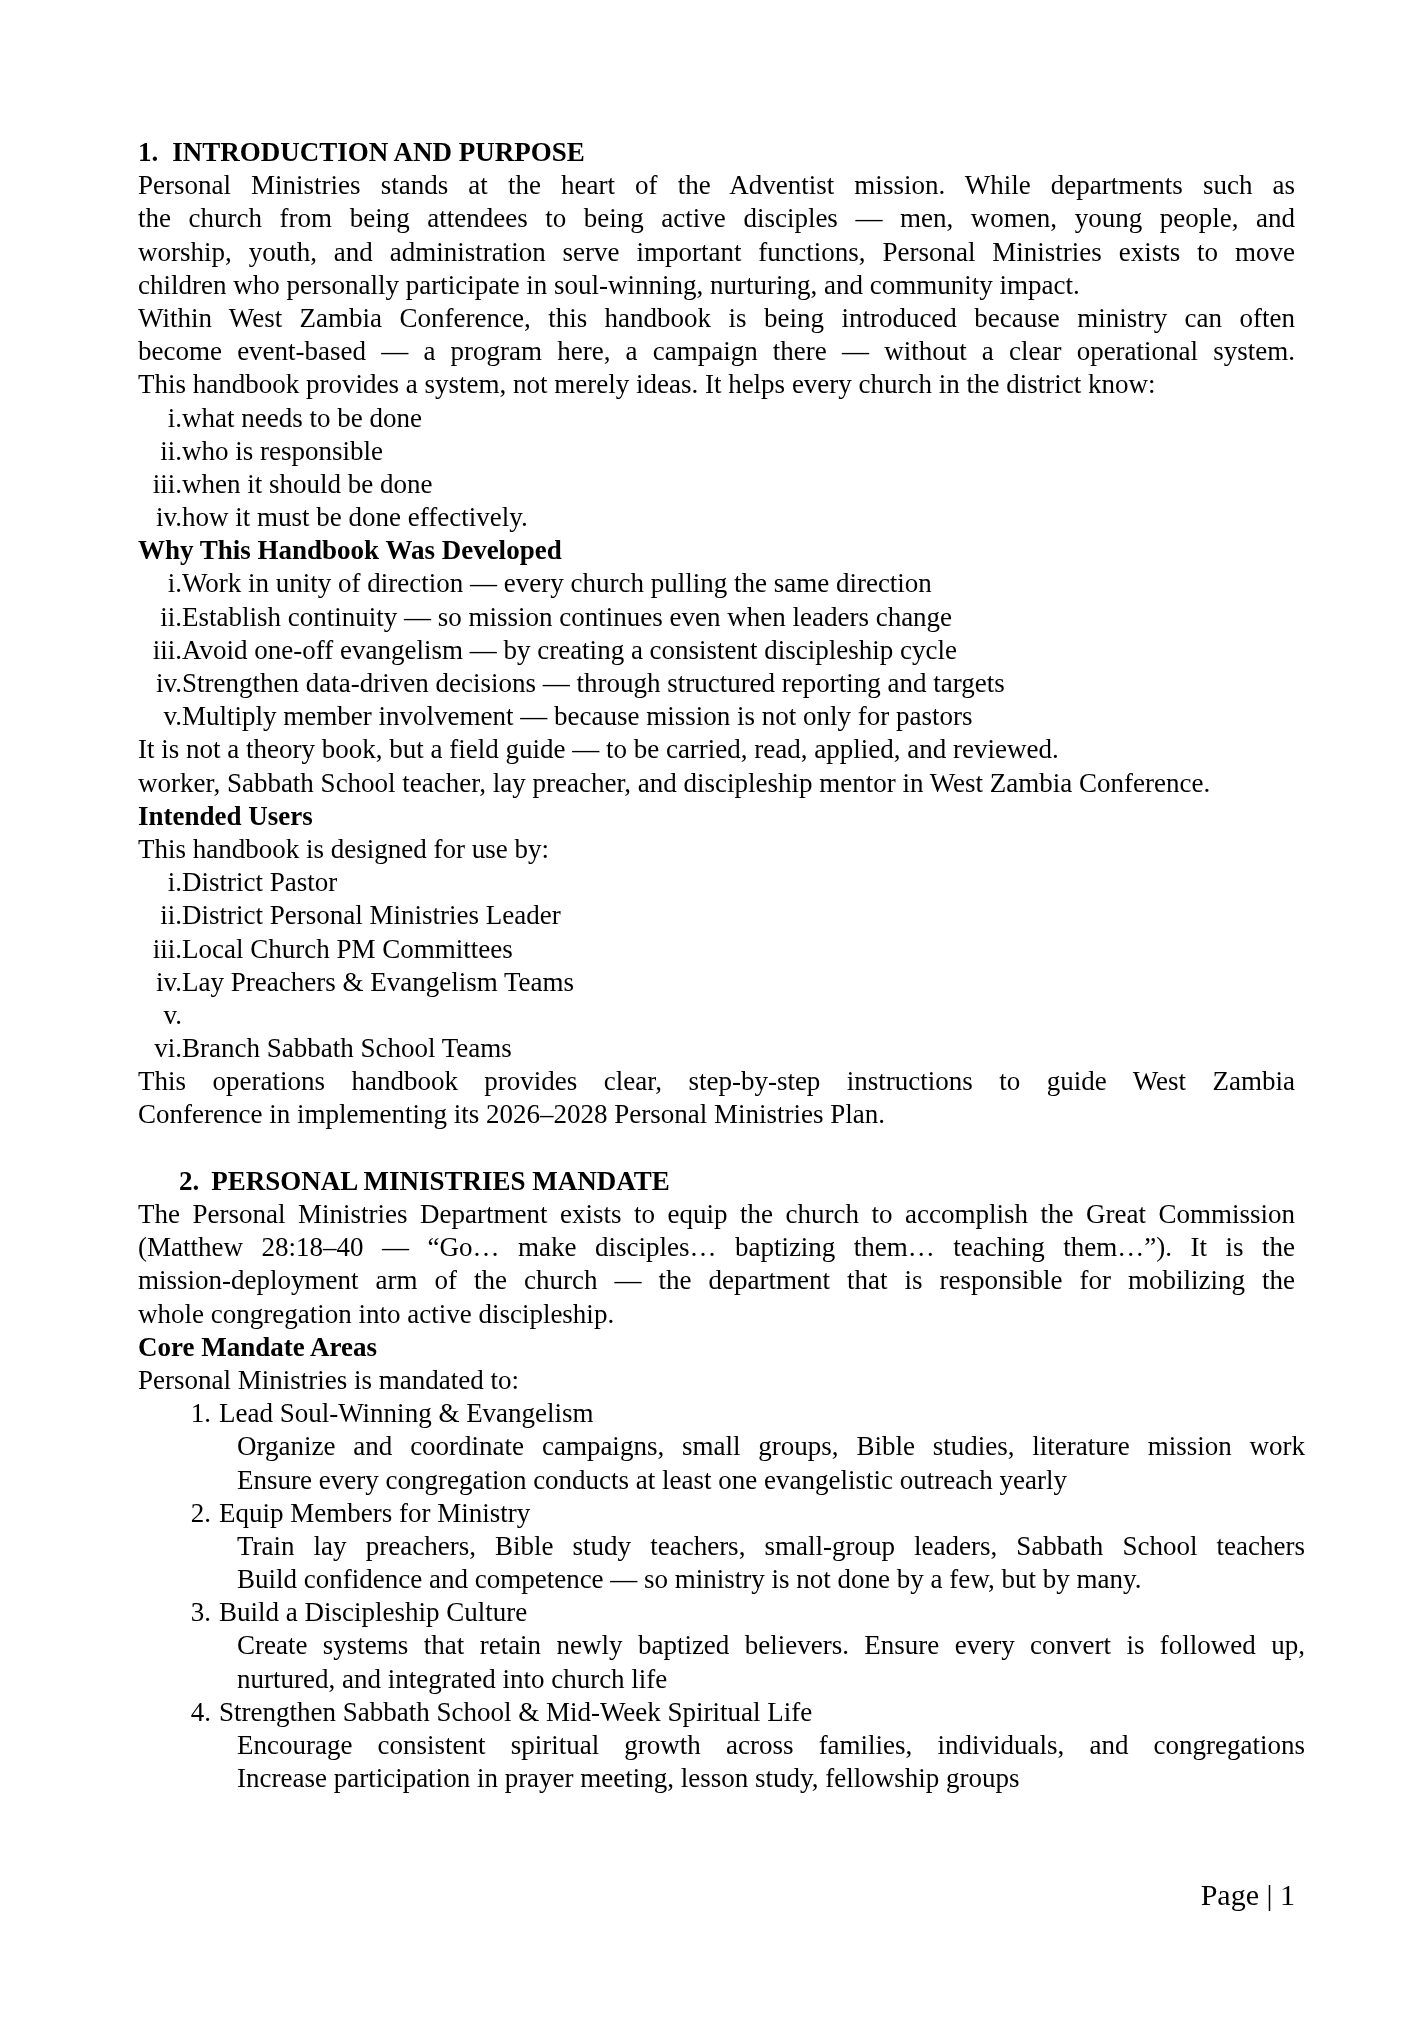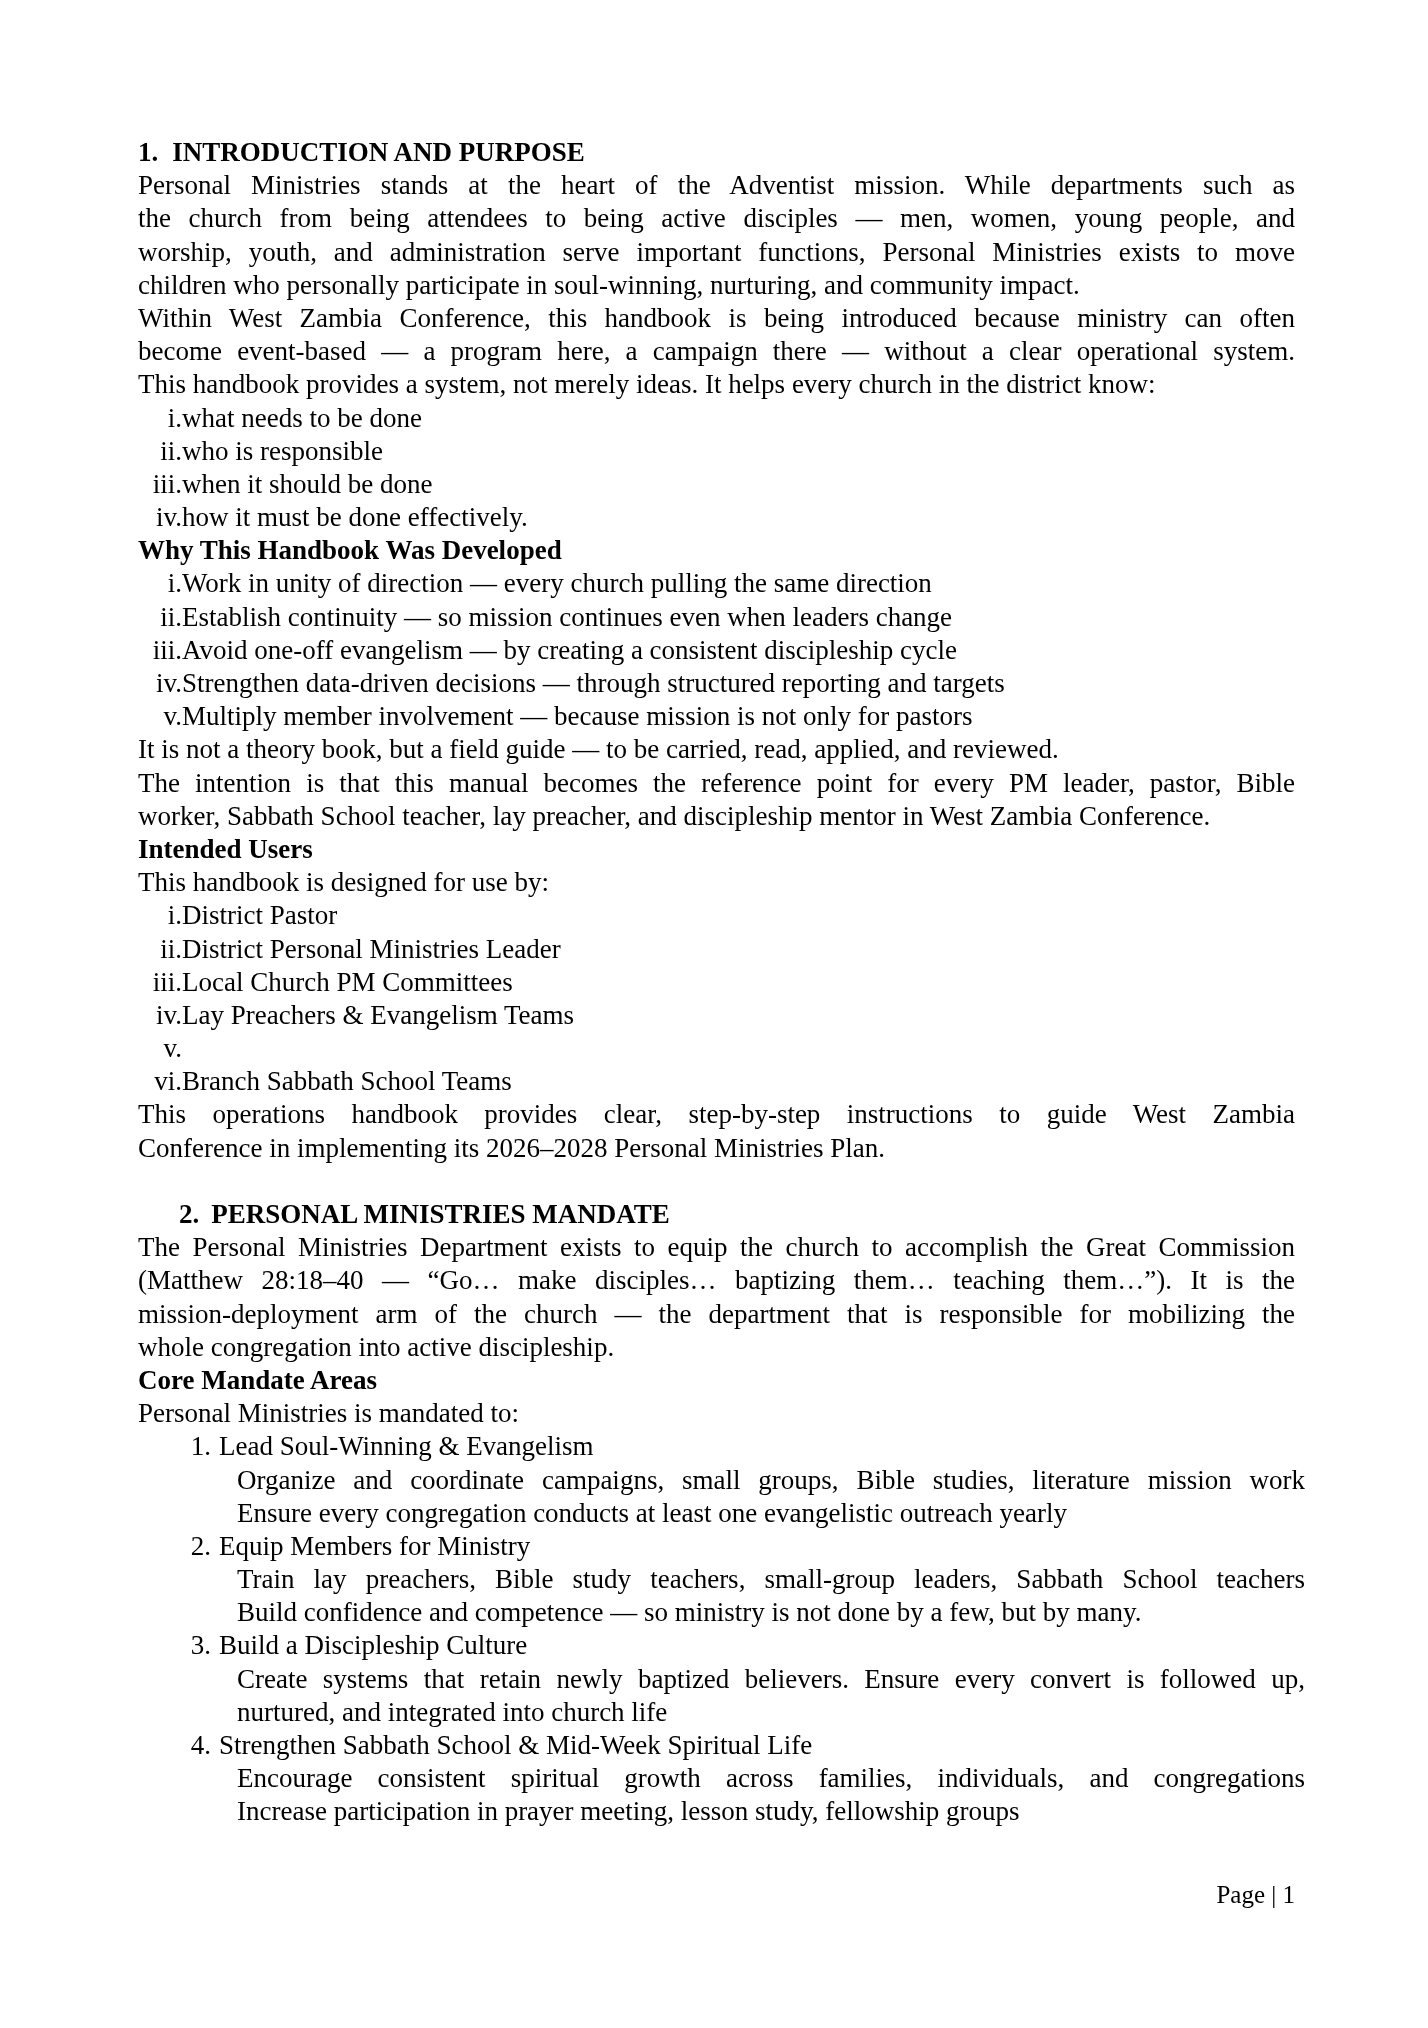--- a/index.html
+++ b/index.html
@@ -52,21 +52,21 @@
   .dnum  { width: 73px; text-align: right; flex: none; }
   .dtext { margin-left: 8px; }
   .desc {
     margin-left: 99px;
     width: 1068px;
   }
   .footer {
     position: absolute;
     top: 1878px;
     right: 133px;
-    font-size: 25px;
+    font-size: 30px;
     line-height: 33.2px;
     text-align: right;
   }
 </style>
 </head>
 <body>
 
 <div class="page">
   <div class="content" id="doc-content">
       <div class="line h1row">
@@ -111,21 +111,20 @@
       </div>
       <div class="line ritem">
         <span class="rnum">iv.</span>
         <span class="rtext">Strengthen data-driven decisions — through structured reporting and targets</span>
       </div>
       <div class="line ritem">
         <span class="rnum">v.</span>
         <span class="rtext">Multiply member involvement — because mission is not only for pastors</span>
       </div>
       <div class="line">It is not a theory book, but a field guide — to be carried, read, applied, and reviewed.</div>
-      <div class="line j">The intention is that this manual becomes the reference point for every PM leader, pastor, Bible</div>
       <div class="line">worker, Sabbath School teacher, lay preacher, and discipleship mentor in West Zambia Conference.</div>
       <div class="line boldline">Intended Users</div>
       <div class="line">This handbook is designed for use by:</div>
       <div class="line ritem">
         <span class="rnum">i.</span>
         <span class="rtext">District Pastor</span>
       </div>
       <div class="line ritem">
         <span class="rnum">ii.</span>
         <span class="rtext">District Personal Ministries Leader</span>

